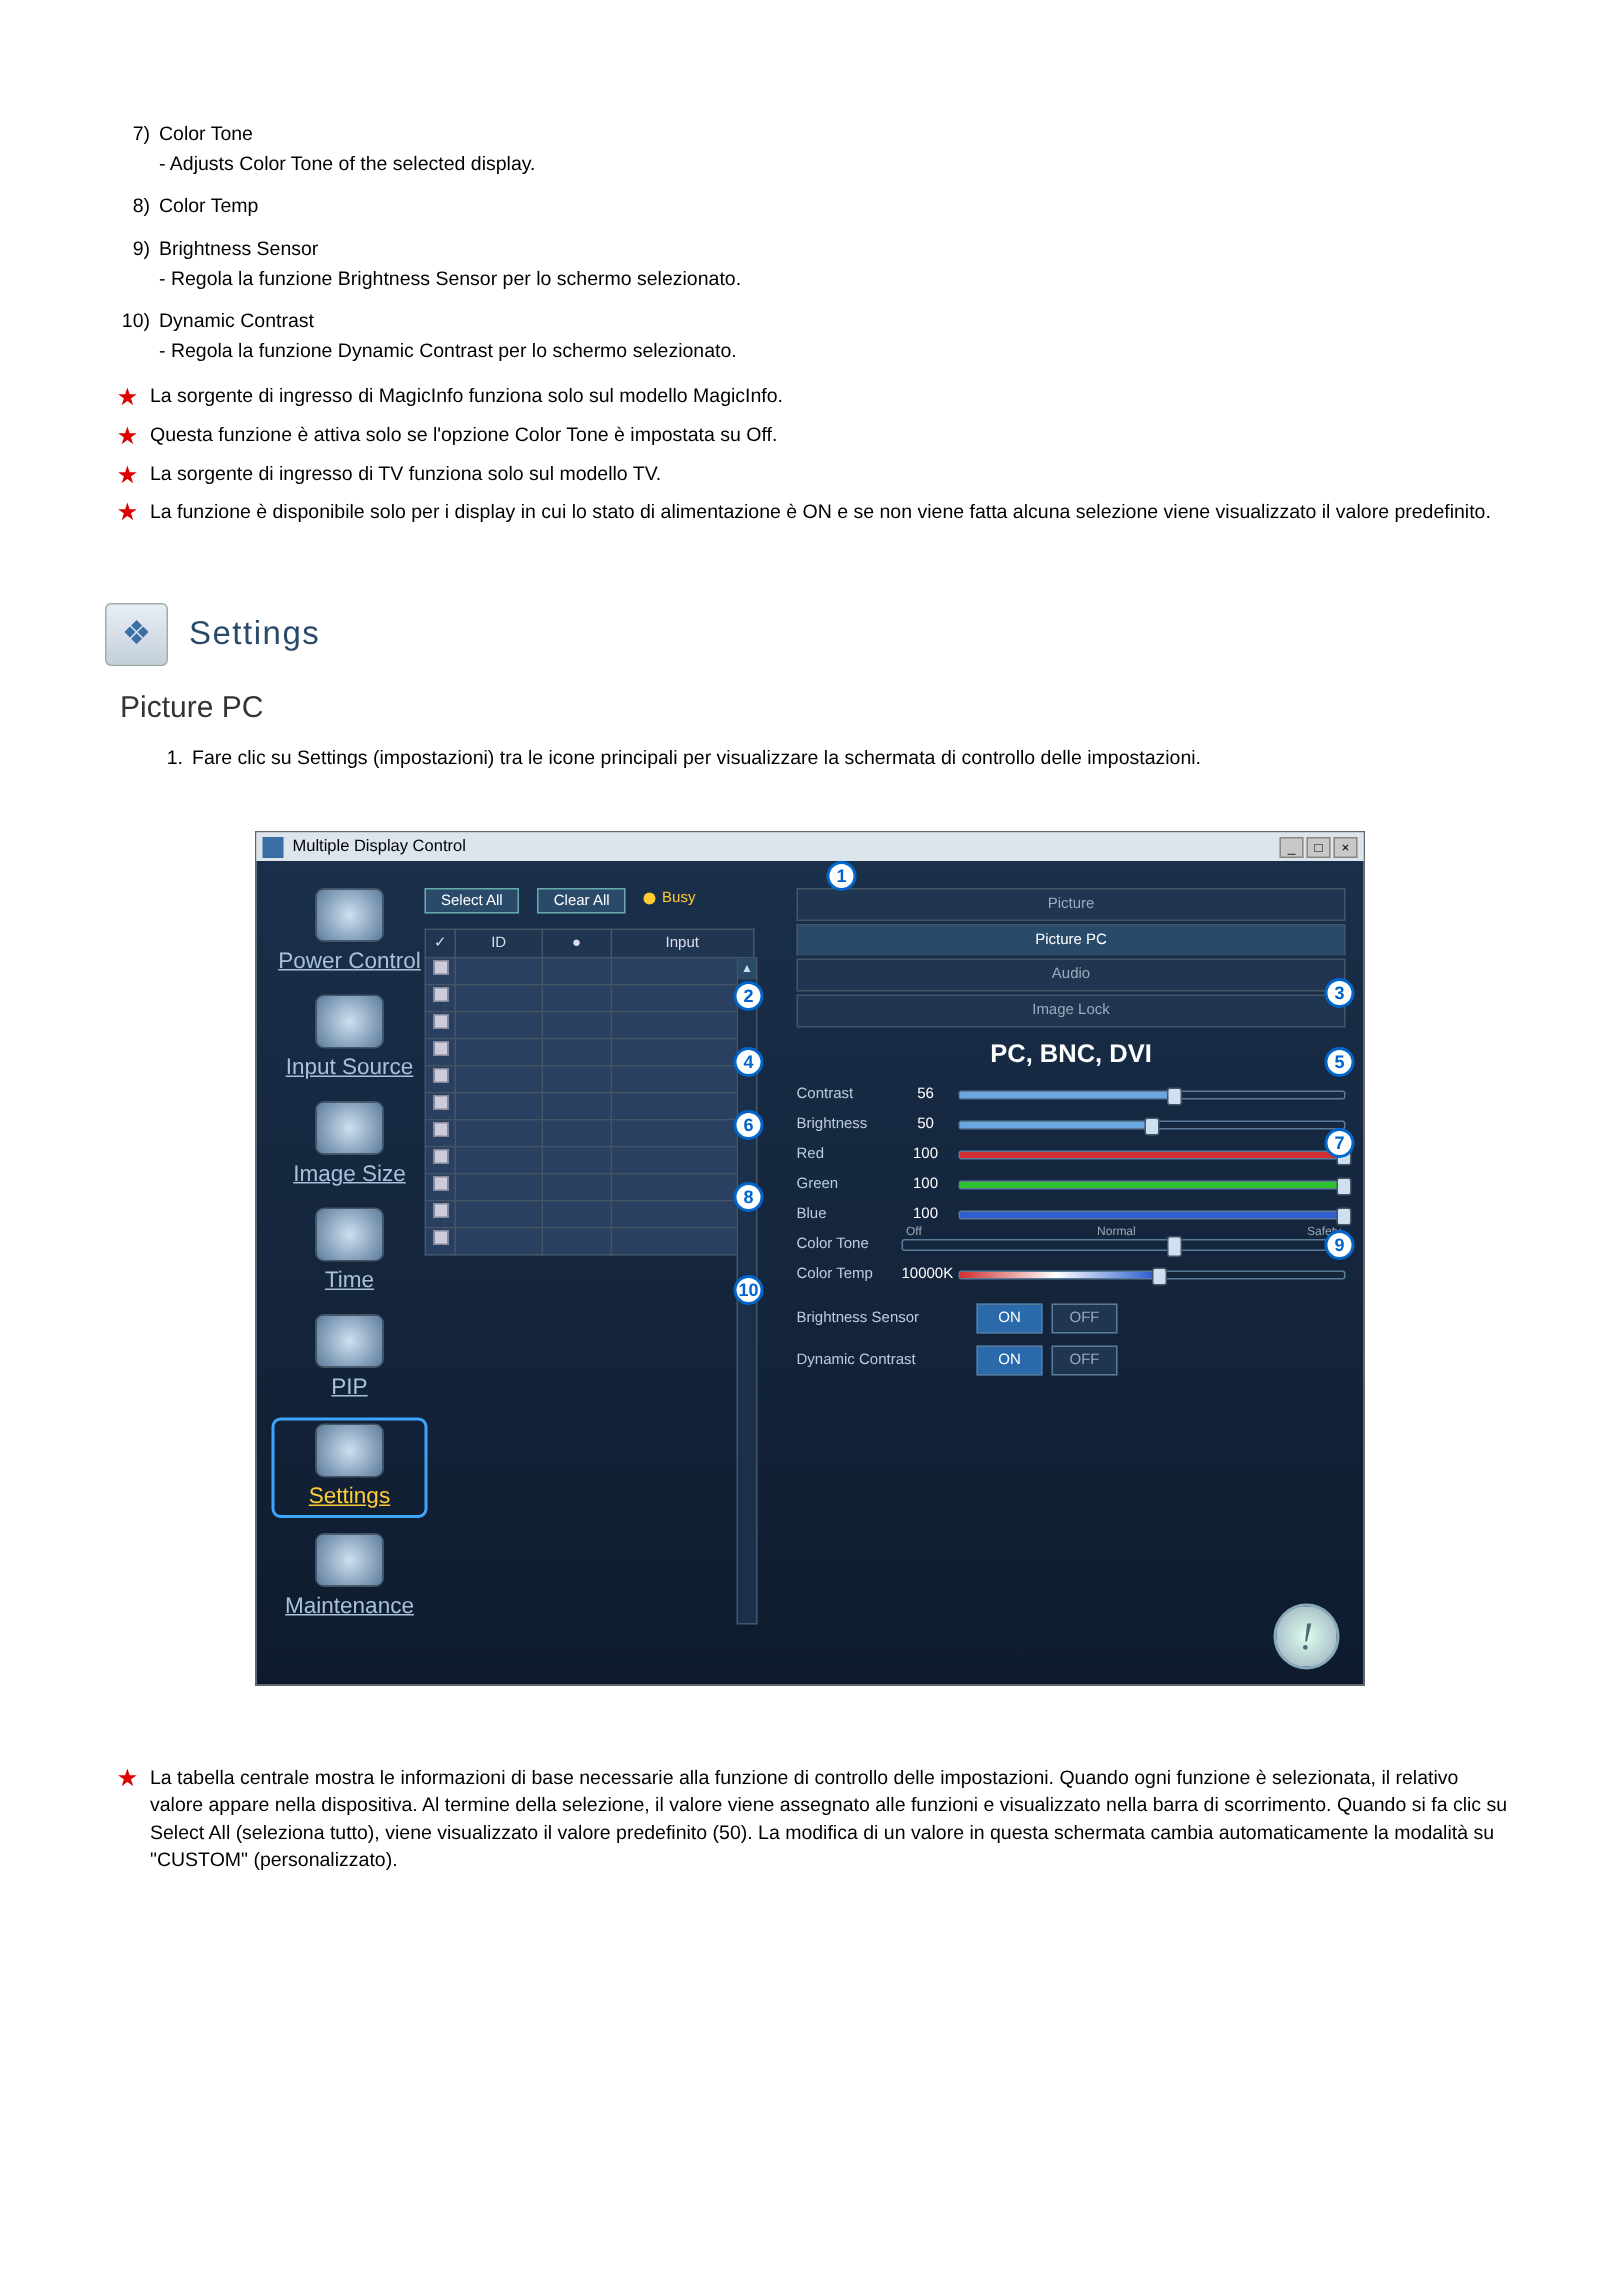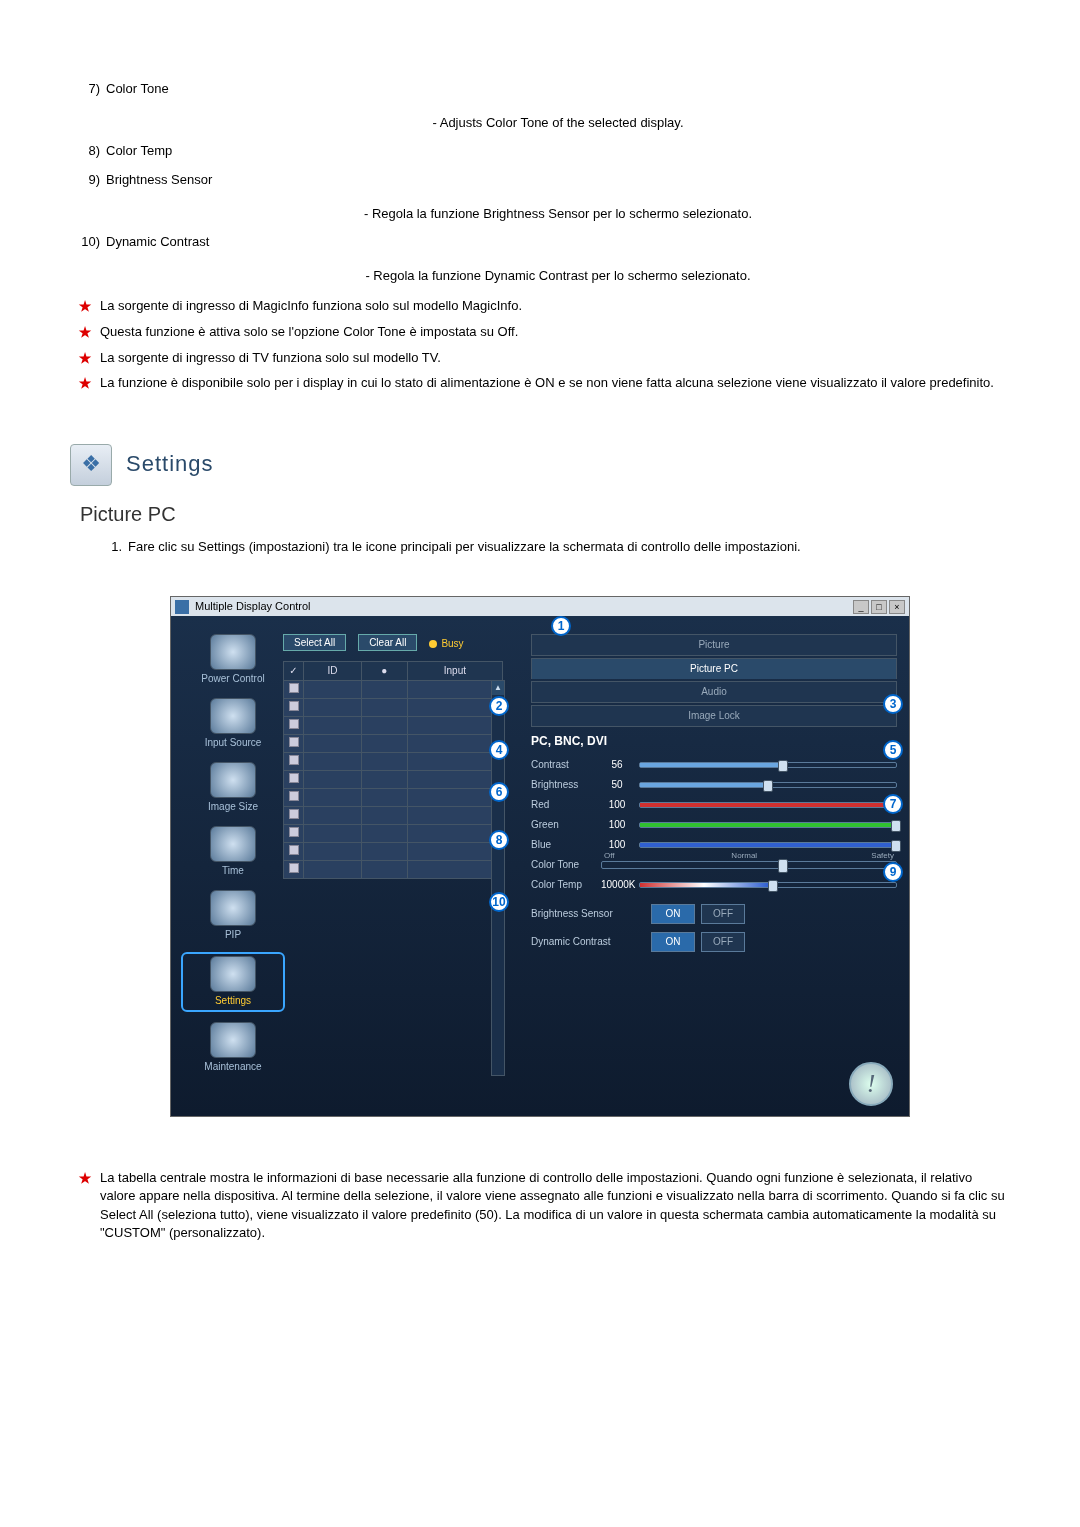--- a/index.html
+++ b/index.html
@@ -1,21 +1,21 @@
 <!DOCTYPE html>
 <html><head>
 <meta charset="utf-8">
 <style>
   * { box-sizing: border-box; margin: 0; padding: 0; }
   body { font-family: Arial, sans-serif; font-size: 13px; color: #000; background: #fff; padding: 80px 70px 60px 70px; line-height: 1.4; }
   .num-list { list-style: none; margin-left: 10px; }
   .num-item { margin-bottom: 10px; display: flex; }
   .num-item .num { width: 26px; text-align: right; padding-right: 6px; }
   .num-item .body { flex: 1; }
-  .num-item .body .desc { margin-top: 16px; text-align: center; }
+  .num-item .body .desc { margin-top: 2px; }
   .star-list { list-style: none; margin-top: 6px; }
   .star-item { display: flex; margin-bottom: 4px; }
   .star-item .star { width: 30px; text-align: center; color: #d00; font-weight: bold; padding-top: 2px; font-size: 14px; }
   .star-item .txt { flex: 1; padding-top: 2px; }
   .section-heading { display: flex; align-items: center; margin-top: 50px; margin-bottom: 14px; }
   .section-heading .icon-box { width: 42px; height: 42px; background: linear-gradient(#e8eef5,#c4cfdc); border:1px solid #9aa; border-radius:4px; display:flex; align-items:center; justify-content:center; font-size:18px; color:#345; position:relative; }
   .section-heading .icon-box::before { content:"❖"; color:#3a6fa6; font-size:22px; }
   .section-heading h2 { font-size: 22px; font-weight: normal; color:#2a4a6a; margin-left: 14px; letter-spacing:1px; }
   h3.picture-pc { font-size: 20px; font-weight: normal; color:#333; margin: 14px 0 10px 10px; }
   .ol-plain { margin-left: 34px; }
@@ -27,37 +27,37 @@
   .mdc-title .wbtns { margin-left:auto; display:flex; gap:2px; }
   .mdc-title .wbtn { width:16px; height:14px; background:#c8c8c8; border:1px solid #888; font-size:9px; text-align:center; line-height:12px; }
   .mdc-menu { background:#e8edf3; padding:4px 8px; display:flex; gap:18px; color:#333; border-bottom:1px solid #bbb; }
   .mdc-menu .brand { margin-left:auto; color:#667; font-style:italic; font-size:10px; letter-spacing:1px; }
   .mdc-body { background: linear-gradient(#1a2f4a,#0e1b2e); color:#dce; padding:18px 12px 30px 12px; min-height:460px; position:relative; display:flex; }
   .sidebar { width:100px; }
   .side-item { text-align:center; margin-bottom:12px; }
   .side-item .sicon { width:46px; height:36px; margin:0 auto 2px auto; background:radial-gradient(circle,#cfe0f0,#5a7a9a); border-radius:6px; border:1px solid #456; }
   .side-item.selected { outline:2px solid #3aa6ff; border-radius:4px; padding:2px 0; }
   .side-item.selected .lbl { color:#ffcc33; }
-  .side-item .lbl { font-size:10px; color:#a8c0d8; }
+  .side-item .lbl { font-size:15px; color:#a8c0d8;text-decoration:underline; }
   .center { width:220px; position:relative; }
-  .top-btns { margin-bottom:10px; display:flex; gap:12px; align-items:flex-end; }
+  .top-btns { margin-bottom:10px; display:flex; gap:12px; align-items:flex-start; }
   .tbtn { background:#2a4a6a; border:1px solid #6aa; color:#fff; padding:2px 10px; font-size:10px; }
   .busy { display:flex; align-items:center; gap:4px; color:#ffcc33; font-size:10px; }
   .busy::before { content:""; width:8px; height:8px; background:#ffcc33; border-radius:50%; display:inline-block; }
   .tbl { width:100%; border-collapse:collapse; font-size:10px; }
   .tbl th { background:#1f3550; color:#dde; padding:2px 4px; border:1px solid #456; font-weight:normal; }
   .tbl td { background:#2a4060; border:1px solid #456; height:18px; }
   .tbl td.chk { text-align:center; width:20px; }
   .tbl td.chk .box { width:10px; height:10px; background:#ccd; border:1px solid #889; display:inline-block; }
   .callout { position:absolute; width:20px; height:20px; border:2px solid #0066cc; border-radius:50%; background:#fff; color:#0066cc; font-weight:bold; font-size:12px; display:flex; align-items:center; justify-content:center; }
   .right { flex:1; padding-left:28px; position:relative; }
   .tabs { display:flex; gap:2px; margin-bottom:6px;flex-direction:column; }
   .tab { flex:1; background:#1f3550; color:#9ab; text-align:center; font-size:10px; padding:3px 0; border:1px solid #456; }
   .tab.active { background:#2a4a6a; color:#fff; border-bottom:none; }
-  .mode-lbl { text-align:left; color:#fff; font-size:12px; font-weight:bold; margin-bottom:8px; }
+  .mode-lbl { text-align:center; color:#fff; font-size:17px; font-weight:bold; margin-bottom:8px; }
   .ctrl-row { display:flex; align-items:center; margin-bottom:6px; font-size:10px; }
   .ctrl-row .cl { width:70px; color:#bcd; }
   .ctrl-row .cv { width:38px; text-align:center; color:#fff; padding-right:6px; }
   .slider { flex:1; height:6px; border:1px solid #5a7a9a; position:relative; border-radius:2px; }
   .slider .fill { position:absolute; left:0; top:0; bottom:0; }
   .slider .thumb { position:absolute; top:-3px; width:10px; height:12px; background:#cfe0f0; border:1px solid #456; border-radius:2px; }
   .tone-row { display:flex; align-items:center; font-size:10px; margin-bottom:6px; }
   .tone-row .cl { width:70px; color:#bcd; }
   .tone-track { flex:1; height:8px; border:1px solid #5a7a9a; position:relative; border-radius:2px; }
   .tone-track .lab { position:absolute; top:-12px; font-size:8px; color:#9ab; }

